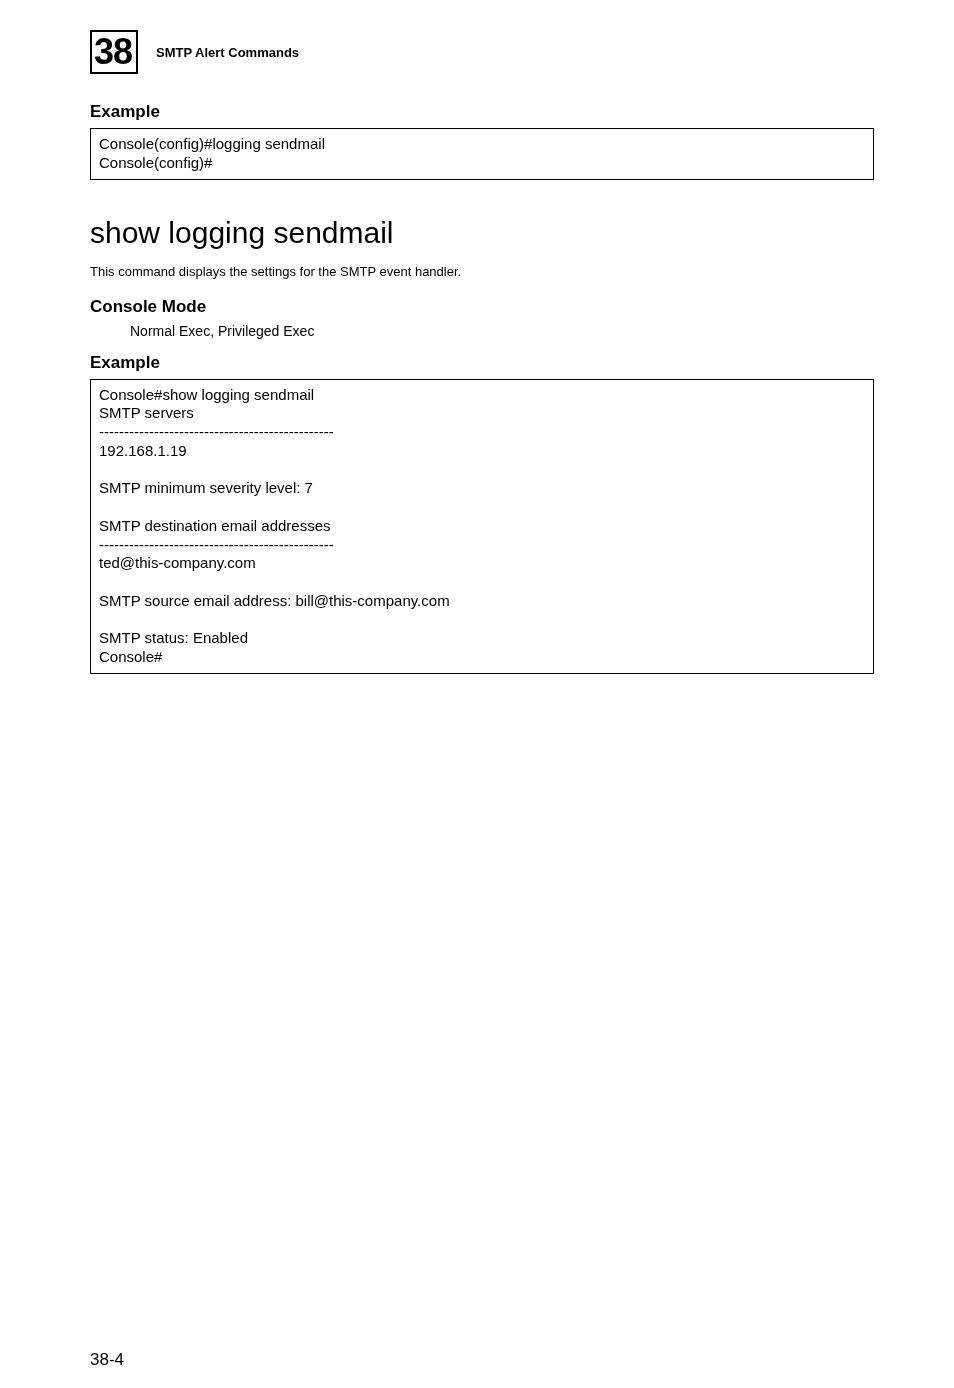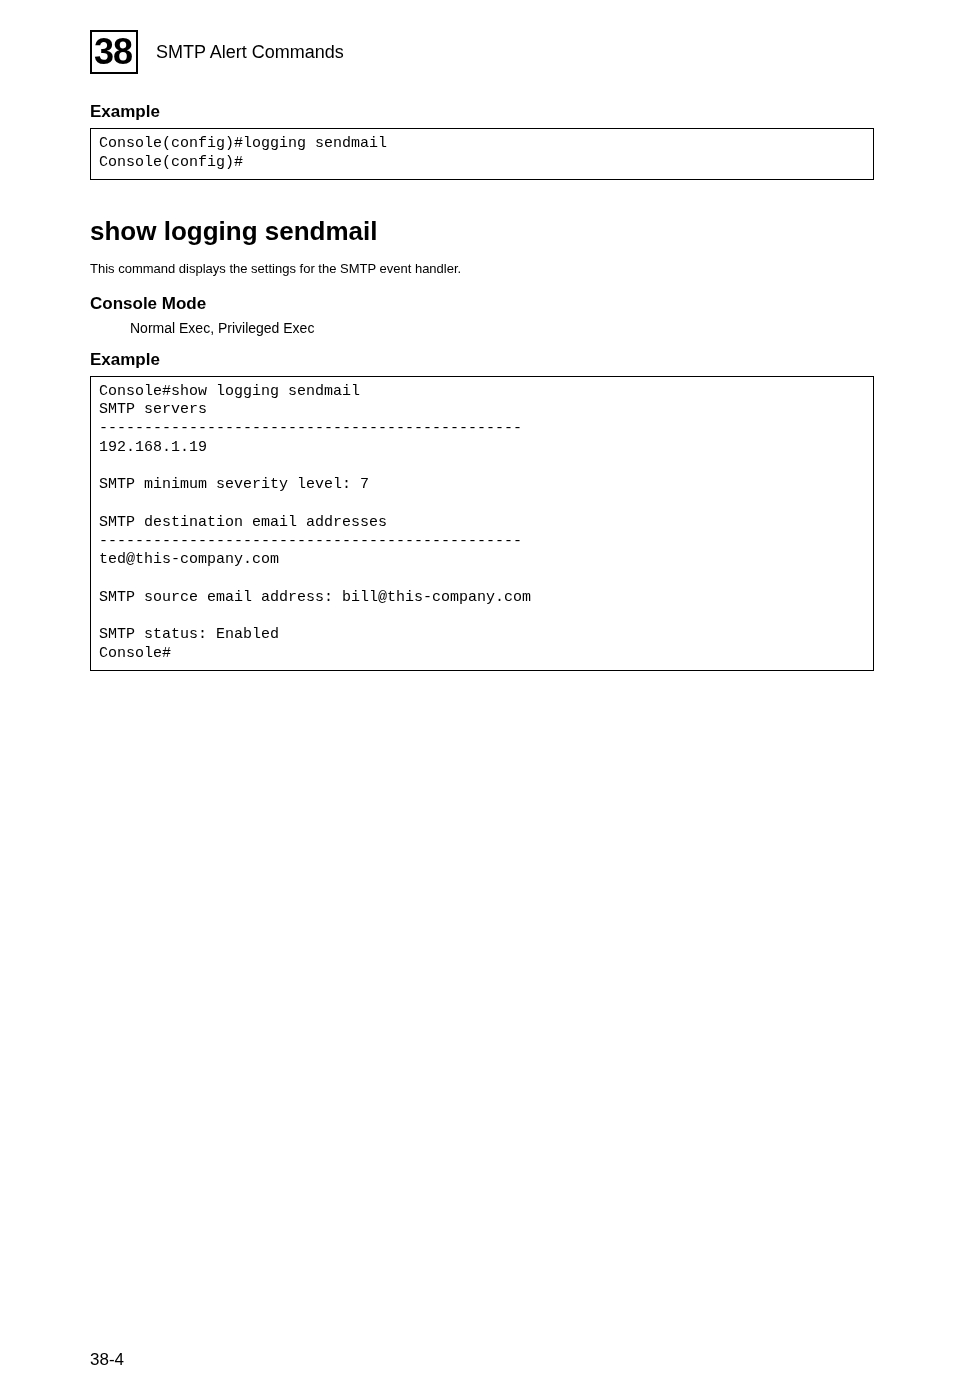--- a/index.html
+++ b/index.html
@@ -25,41 +25,41 @@
     border: 2px solid #000;
     padding: 2px 4px 2px 2px;
     font-size: 36px;
     font-weight: 900;
     line-height: 1;
     font-family: Arial Black, Arial, sans-serif;
     letter-spacing: -1px;
   }
   .chapter-title {
     margin-left: 18px;
-    font-size: 18px;
-    font-weight: 400;
+    font-size: 13px;
+    font-weight: 700;
   }
   .section-label {
     font-weight: bold;
     font-size: 17px;
     margin-top: 6px;
     margin-bottom: 6px;
   }
   .code-block {
     border: 1px solid #000;
     padding: 6px 8px;
-    font-family: Liberation Mono, monospace;
+    font-family: Liberation Sans, sans-serif;
     font-size: 15px;
     white-space: pre;
     line-height: 1.25;
     margin-bottom: 36px;
   }
   .h2 {
-    font-size: 26px;
-    font-weight: bold;
+    font-size: 30px;
+    font-weight: normal;
     margin-bottom: 14px;
   }
   .body-text {
     font-size: 13px;
     margin-bottom: 18px;
   }
   .indent {
     margin-left: 40px;
     font-size: 14px;
     margin-bottom: 14px;

